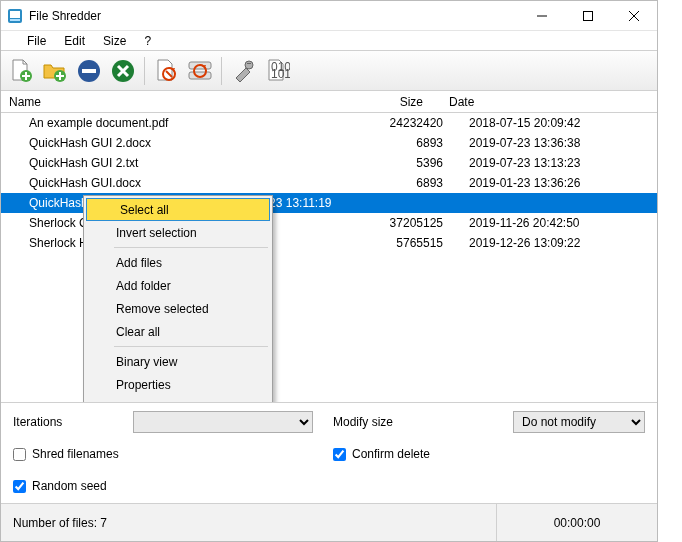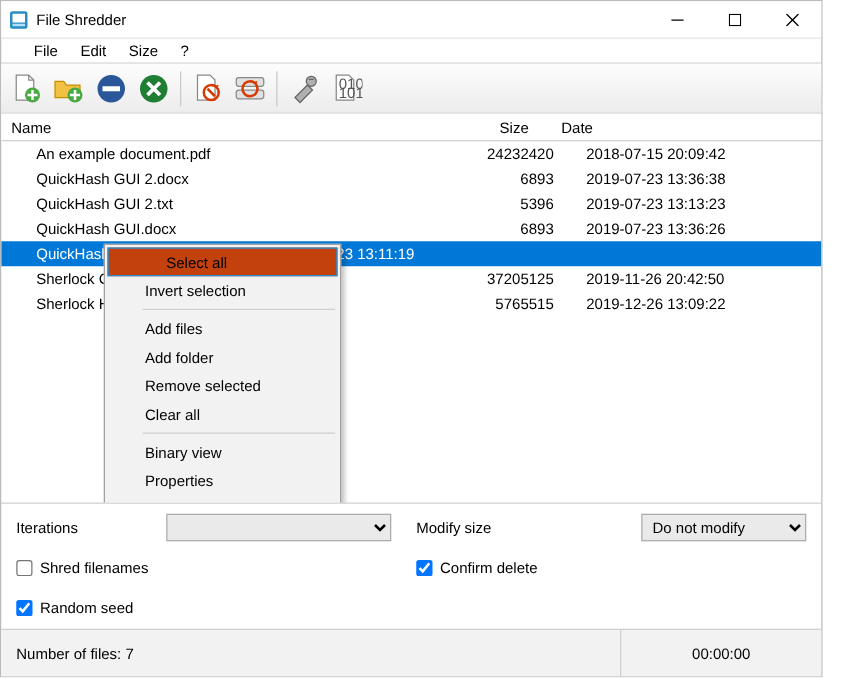--- a/index.html
+++ b/index.html
@@ -35,21 +35,21 @@
 .row .cell { padding: 0 8px; color: #000; white-space: nowrap; overflow: hidden; }
 .row .c-name { flex: 0 0 330px; }
 .row .c-size { flex: 0 0 100px; text-align: right; }
 .row .c-date { flex: 1; padding-left: 18px; }
 .row.selected { background: #0078d7; }
 .row.selected .cell { color: #fff; }
 
 
 .context-menu { position: absolute; top: 82px; left: 82px; width: 190px; background: #f2f2f2; border: 1px solid #a0a0a0; box-shadow: 3px 3px 4px rgba(0,0,0,0.25); padding: 2px; z-index: 10; }
 .cm-item { height: 23px; display: flex; align-items: center; padding-left: 30px; color: #000; }
-.cm-item.highlight { background: #c2410c; border: 1px solid #2a8dd4; padding-left: 46px; height: 23px; }
+.cm-item.highlight { background: #fde047; border: 1px solid #2a8dd4; padding-left: 33px; height: 23px; }
 .cm-sep { height: 1px; background: #d0d0d0; margin: 3px 2px 3px 28px; }
 
 
 .bottom-panel { border-top: 1px solid #d0d0d0; padding: 8px 12px 6px 12px; display: flex; gap: 20px; }
 .col-left { flex: 0 0 300px; display: flex; flex-direction: column; gap: 10px; }
 .col-right { flex: 1; display: flex; flex-direction: column; gap: 10px; }
 .form-row { display: flex; align-items: center; height: 22px; }
 .form-row .lbl { flex: 0 0 120px; color: #000; }
 .form-row select { flex: 1; height: 22px; border: 1px solid #adadad; background: #eaeaea; padding: 0 4px; }
 .check { display: flex; align-items: center; gap: 6px; height: 22px; }
@@ -186,21 +186,21 @@
           <div class="cell c-date">2019-07-23 13:36:38</div>
         </div>
         <div class="row">
           <div class="cell c-name">QuickHash GUI 2.txt</div>
           <div class="cell c-size">5396</div>
           <div class="cell c-date">2019-07-23 13:13:23</div>
         </div>
         <div class="row">
           <div class="cell c-name">QuickHash GUI.docx</div>
           <div class="cell c-size">6893</div>
-          <div class="cell c-date">2019-07-23 13:36:26</div>
+          <div class="cell c-date">2019-01-23 13:36:26</div>
         </div>
         <div class="row selected">
           <div class="cell c-name" style="flex: 0 0 82px; overflow: hidden;">QuickHash G</div>
           <div class="cell c-size">5398</div>
           <div class="cell c-date">2019-07-23 13:11:19</div>
         </div>
         <div class="row">
           <div class="cell c-name">Sherlock Collection 1.rtf</div>
           <div class="cell c-size">37205125</div>
           <div class="cell c-date">2019-11-26 20:42:50</div>

